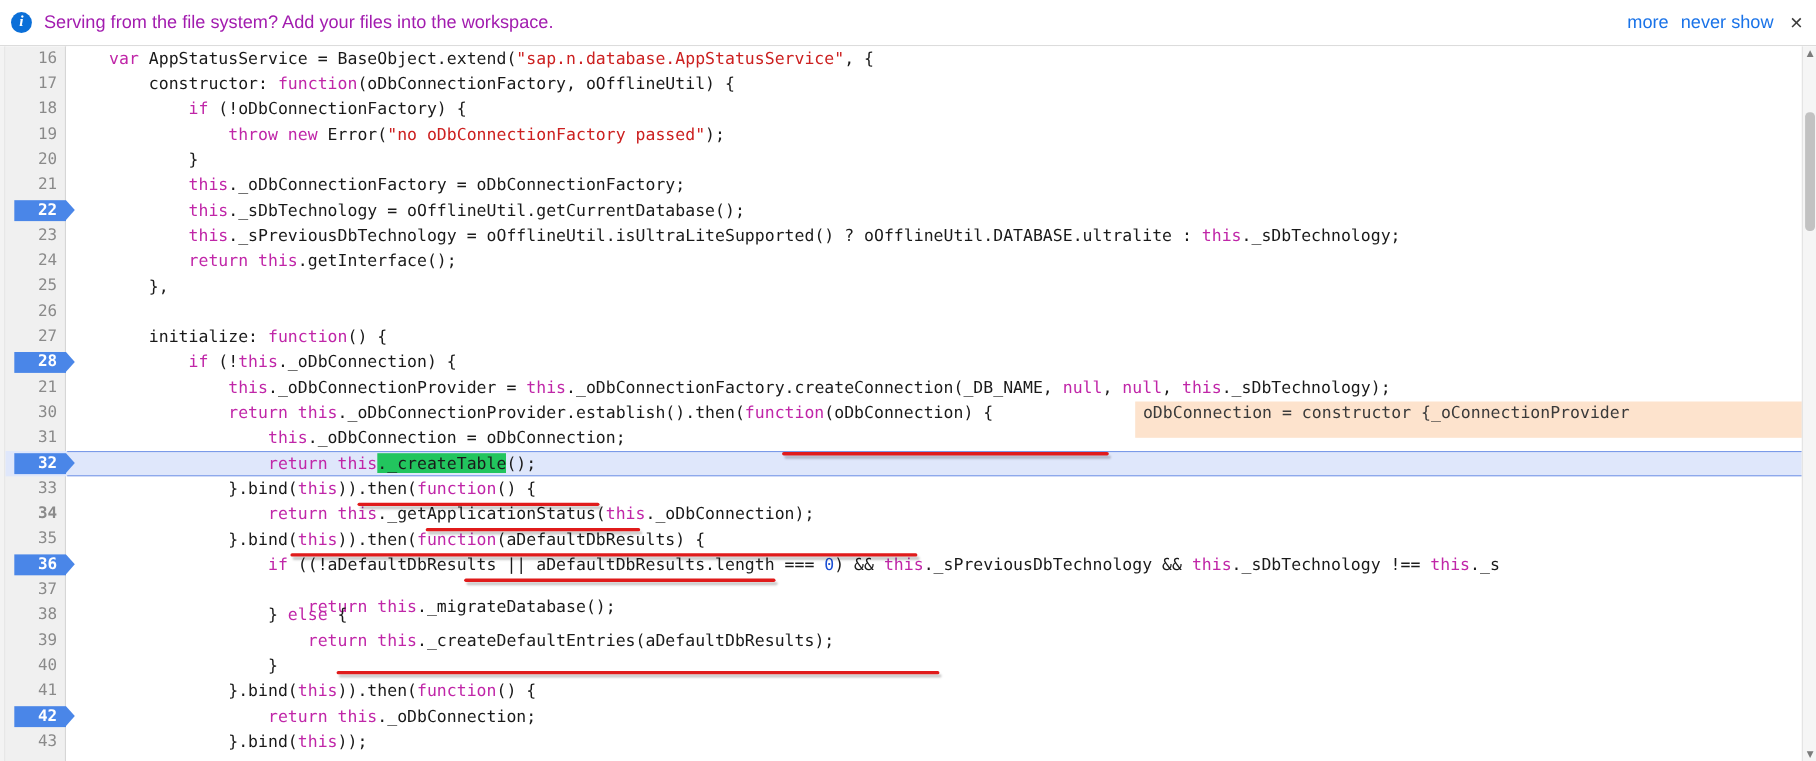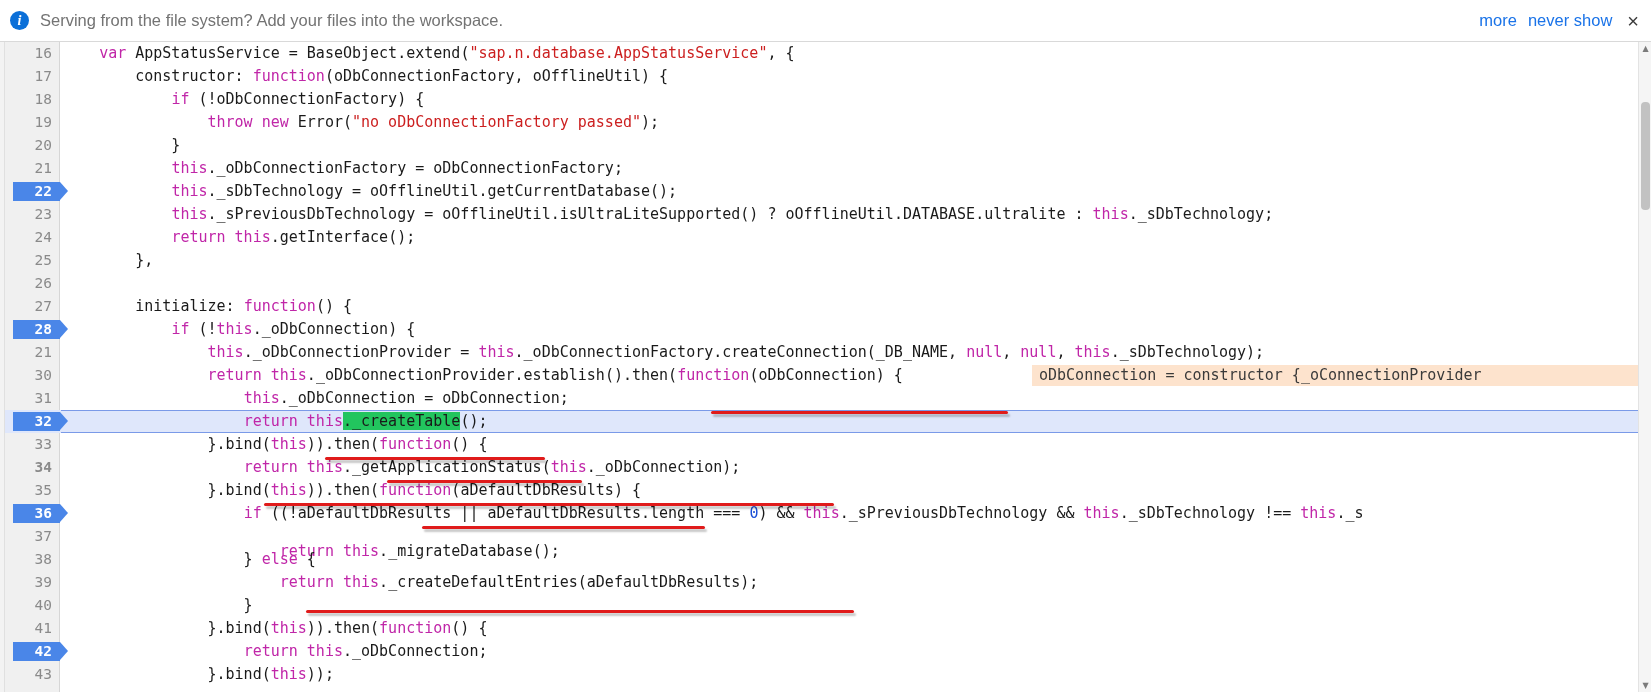--- a/index.html
+++ b/index.html
@@ -23,21 +23,21 @@
   .info-icon {
     width: 19px; height: 19px; border-radius: 50%;
     background: #0b6fd8; color: #ffffff;
     font-family: "Liberation Serif", serif;
     font-weight: bold; font-size: 14px; font-style: italic;
     display: flex; align-items: center; justify-content: center;
     line-height: 1; flex: 0 0 auto;
   }
   #notification-message {
     margin-left: 11px;
-    font-size: 16.5px; color: #737373;
+    font-size: 16.5px; color: #a21caf;
     font-family: "Liberation Sans", sans-serif;
     white-space: nowrap;
   }
   .notif-right {
     display: flex; align-items: center; gap: 11px;
     padding-right: 12px; flex: 0 0 auto;
   }
   .notif-link {
     color: #1a73e8; font-size: 16.5px; cursor: pointer;
     font-family: "Liberation Sans", sans-serif; white-space: nowrap;
@@ -136,21 +136,21 @@
   }
 
   
   #inline-value-popup {
     position: absolute;
     background: #fde3cd;
     color: #3a3a3a;
     font-family: "DejaVu Sans Mono", monospace;
     font-size: 15px;
     line-height: 21px;
-    height: 21px;
+    height: 33px;
     padding: 0 7px;
     white-space: pre;
     overflow: hidden;
   }
 
   
   #vscrollbar {
     position: absolute; right: 0; top: 0;
     width: 13px; height: 650px;
     background: #f5f5f5;

